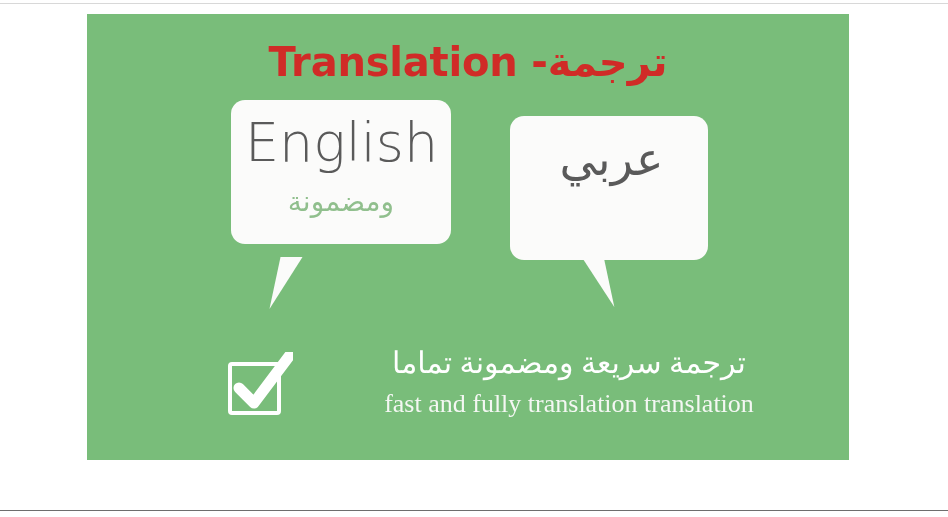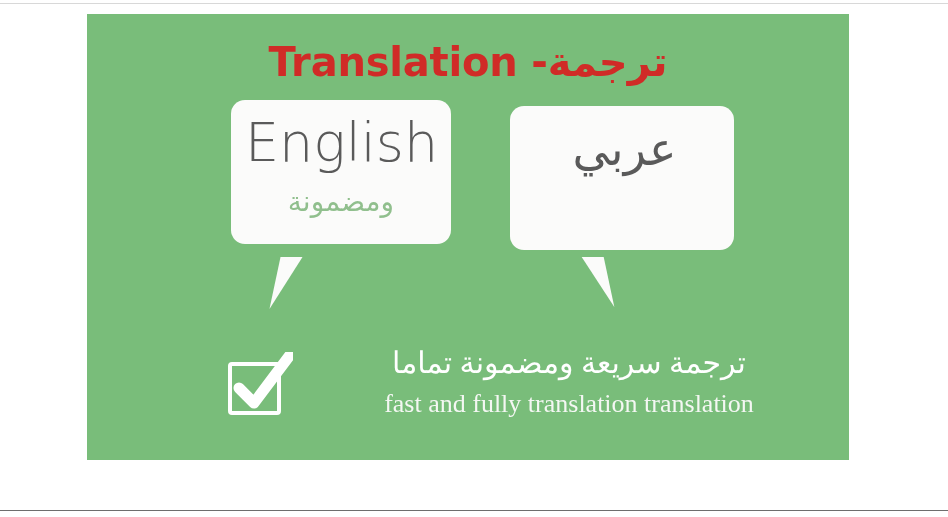--- a/index.html
+++ b/index.html
@@ -106,22 +106,22 @@
     width: 0;
     height: 0;
     border-left: 22px solid #fbfbfa;
     border-bottom: 52px solid transparent;
     transform: skewX(-12deg);
   }
 
   
   .bubble-arabic {
     left: 423px;
-    top: 92px;
-    width: 224px;
+    top: 102px;
+    width: 198px;
     height: 144px;
     padding-left: 19px;
   }
   .bubble-arabic .primary {
     font-size: 46px;
     font-weight: 400;
     margin-top: 10px;
     direction: rtl;
   }
   .bubble-arabic .secondary {

